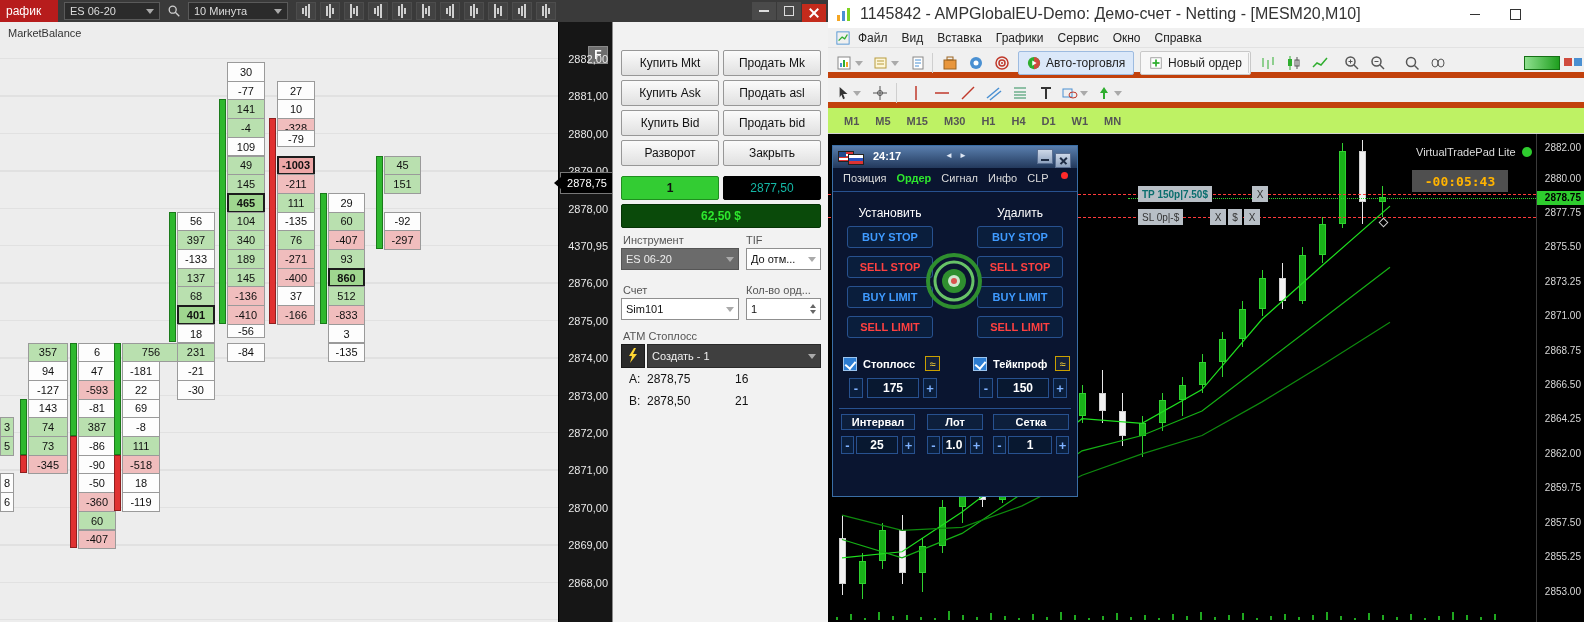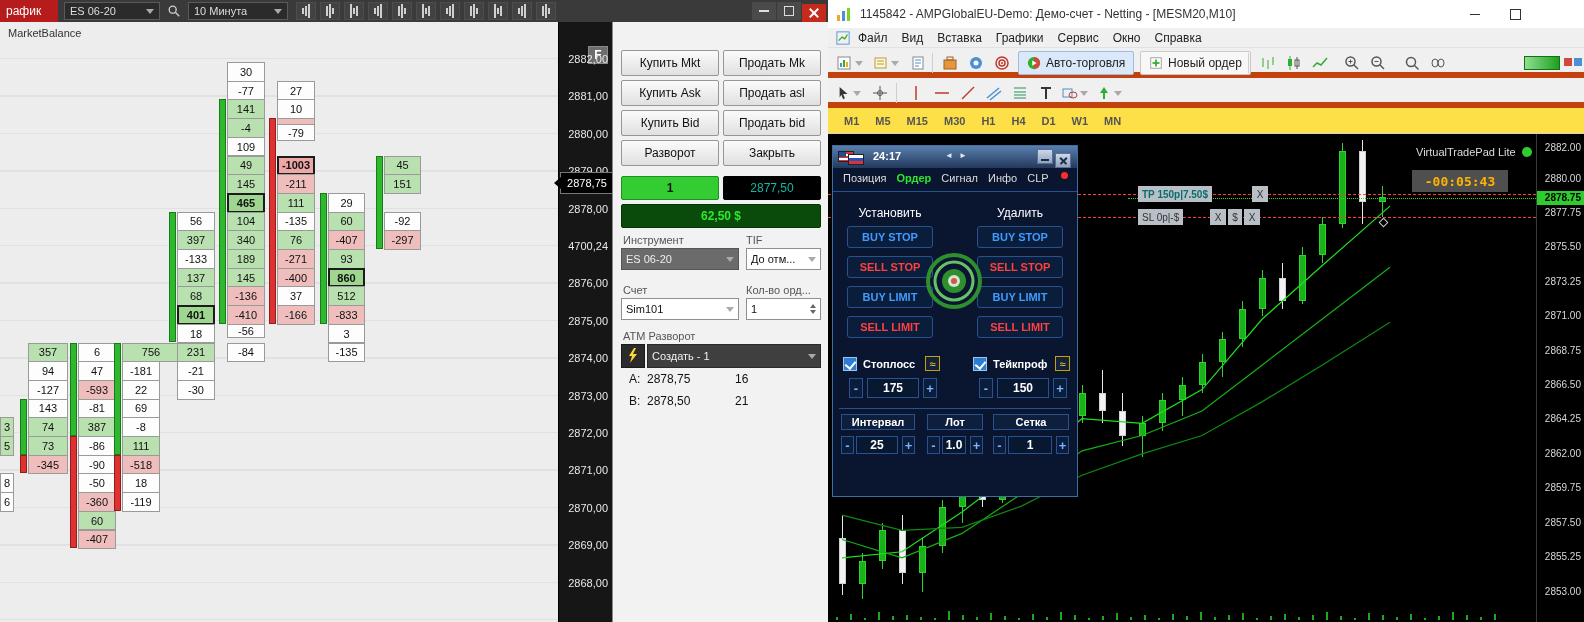--- a/index.html
+++ b/index.html
@@ -45,32 +45,32 @@
   .op-btn{position:absolute;width:98px;height:26px;background:linear-gradient(#fbfbfb,#e0e0e0);border:1px solid #979797;border-radius:2px;color:#111;font-size:12px;display:flex;align-items:center;justify-content:center}
   .op-lab{position:absolute;font-size:11px;color:#555}
   .op-dd{position:absolute;height:22px;background:#fff;border:1px solid #8f8f8f;color:#111;font-size:11px;display:flex;align-items:center;justify-content:space-between;padding:0 4px}
   .op-dd.dark{background:#6b6b6b;color:#eee;border-color:#555}
   .op-dd.darker{background:#3f3f3f;color:#f0f0f0;border-color:#2a2a2a}
   .op-val{font-size:12px;color:#111;position:absolute}
 
   
   #mt5{position:absolute;left:828px;top:0;width:756px;height:622px;background:#f0f0f0}
   #mt5-title{position:absolute;left:0;top:0;width:756px;height:28px;background:#fff;display:flex;align-items:center}
-  #mt5-title .ttl{font-size:12px;color:#333;margin-left:8px}
+  #mt5-title .ttl{font-size:16px;color:#333;margin-left:8px}
   .mwc{position:absolute;top:0;width:38px;height:28px;display:flex;align-items:center;justify-content:center}
   .mwc-min::after{content:"";width:10px;height:1px;background:#333}
   .mwc-max::after{content:"";width:9px;height:9px;border:1px solid #333}
   #mt5-menu{position:absolute;left:0;top:28px;width:756px;height:20px;background:#f0f0f0;display:flex;align-items:center;gap:14px;padding-left:30px;border-bottom:1px solid #e2e2e2}
   #mt5-menu span{font-size:12px;color:#222}
   .mtb{position:absolute;width:756px;height:30px;background:#f0f0f0;border-bottom:6px solid #c2410c}
   .tb-icon{position:absolute;top:3px;width:24px;height:24px;display:flex;align-items:center;justify-content:center}
   .tb-sep{position:absolute;top:5px;width:1px;height:20px;background:#cfcfcf}
   .tb-btn{position:absolute;top:3px;height:24px;display:flex;align-items:center;gap:5px;padding:0 8px;border:1px solid #9dbbe0;background:#dbe8f9;border-radius:2px;font-size:12px;color:#222}
   .tb-btn.plain{background:#f7f7f7;border-color:#c8c8c8}
-  #mt5-tf{position:absolute;left:0;top:108px;width:756px;height:26px;background:#fde047;border-bottom:1px solid #d5d5d5;display:flex;align-items:center;gap:4px;padding-left:10px}
+  #mt5-tf{position:absolute;left:0;top:108px;width:756px;height:26px;background:#bef264;border-bottom:1px solid #d5d5d5;display:flex;align-items:center;gap:4px;padding-left:10px}
   #mt5-tf span{font-size:11px;font-weight:bold;color:#555;padding:2px 6px}
 
   #mt5-chart{position:absolute;left:0;top:134px;width:756px;height:488px;background:#000;overflow:hidden}
   #mt5-scale{position:absolute;left:708px;top:0;width:48px;height:488px;border-left:1px solid #3a3a3a;background:#000}
   .sc-lab{position:absolute;right:3px;height:12px;line-height:12px;font-size:10px;color:#d8d8d8}
   #cur-badge{position:absolute;left:709px;top:57px;width:47px;height:14px;background:#2ecc2e;color:#000;font-size:10px;font-weight:bold;display:flex;align-items:center;justify-content:flex-end;padding-right:3px}
   .hline-red{position:absolute;left:0;width:708px;border-top:1px dashed #ff3b3b}
   .hline-green{position:absolute;border-top:1px dotted #2fd12f}
   .flag-box{position:absolute;height:16px;background:#b8bfc6;color:#333;font-size:10px;display:flex;align-items:center;justify-content:center;padding:0 4px}
   .flag-box.tp{color:#0a6e6e;font-weight:bold}
@@ -262,21 +262,21 @@
           <div class="fp-cell g" style="left: 227px; top: 227px; width: 38px; height: 19.7px;">189</div>
           <div class="fp-cell g" style="left: 227px; top: 245.7px; width: 38px; height: 19.7px;">145</div>
           <div class="fp-cell r" style="left: 227px; top: 264.4px; width: 38px; height: 19.7px;">-136</div>
           <div class="fp-cell r" style="left: 227px; top: 283.1px; width: 38px; height: 19.7px;">-410</div>
           <div class="fp-cell w" style="left: 227px; top: 301.8px; width: 38px; height: 14px;">-56</div>
           <div class="fp-cell w" style="left: 227px; top: 320.5px; width: 38px; height: 19.7px;">-84</div>
           <div class="fp-strip red" style="left: 269px; top: 96.1px; height: 205.7px;"></div>
           <div class="fp-cell w" style="left: 277px; top: 58.7px; width: 38px; height: 19.7px;">27</div>
           <div class="fp-cell w" style="left: 277px; top: 77.4px; width: 38px; height: 19.7px;">10</div>
           <div class="fp-cell r" style="left: 277px; top: 96.1px; width: 38px; height: 19.7px;">-328</div>
-          <div class="fp-cell w" style="left: 277px; top: 102px; width: 38px; height: 17px;">-79</div>
+          <div class="fp-cell w" style="left: 277px; top: 108px; width: 38px; height: 17px;">-79</div>
           <div class="fp-cell R" style="left: 277px; top: 133.5px; width: 38px; height: 19.7px;">-1003</div>
           <div class="fp-cell r" style="left: 277px; top: 152.2px; width: 38px; height: 19.7px;">-211</div>
           <div class="fp-cell g" style="left: 277px; top: 170.9px; width: 38px; height: 19.7px;">111</div>
           <div class="fp-cell w" style="left: 277px; top: 189.6px; width: 38px; height: 19.7px;">-135</div>
           <div class="fp-cell g" style="left: 277px; top: 208.3px; width: 38px; height: 19.7px;">76</div>
           <div class="fp-cell r" style="left: 277px; top: 227px; width: 38px; height: 19.7px;">-271</div>
           <div class="fp-cell r" style="left: 277px; top: 245.7px; width: 38px; height: 19.7px;">-400</div>
           <div class="fp-cell w" style="left: 277px; top: 264.4px; width: 38px; height: 19.7px;">37</div>
           <div class="fp-cell r" style="left: 277px; top: 283.1px; width: 38px; height: 19.7px;">-166</div>
           <div class="fp-strip green" style="left: 320px; top: 170.9px; height: 130.9px;"></div>
@@ -299,21 +299,21 @@
     </div>
 
     <div id="la-axis">
       <div class="f-btn">F</div>
       <div id="la-axis-labels">
           <div class="ax-lab" style="top: 30px;">2882,00</div>
           <div class="ax-lab" style="top: 67.4px;">2881,00</div>
           <div class="ax-lab" style="top: 104.8px;">2880,00</div>
           <div class="ax-lab" style="top: 142.2px;">2879,00</div>
           <div class="ax-lab" style="top: 179.6px;">2878,00</div>
-          <div class="ax-lab" style="top: 217px;">4700,24</div>
+          <div class="ax-lab" style="top: 217px;">4370,95</div>
           <div class="ax-lab" style="top: 254.4px;">2876,00</div>
           <div class="ax-lab" style="top: 291.8px;">2875,00</div>
           <div class="ax-lab" style="top: 329.2px;">2874,00</div>
           <div class="ax-lab" style="top: 366.6px;">2873,00</div>
           <div class="ax-lab" style="top: 404px;">2872,00</div>
           <div class="ax-lab" style="top: 441.4px;">2871,00</div>
           <div class="ax-lab" style="top: 478.8px;">2870,00</div>
           <div class="ax-lab" style="top: 516.2px;">2869,00</div>
           <div class="ax-lab" style="top: 553.6px;">2868,00</div>
         </div>
@@ -355,21 +355,21 @@
           <span class="tri-d"></span>
       </div>
       <div class="op-dd" style="left:133px;top:276px;width:75px">
         <span>1</span>
         <span style="display:flex;flex-direction:column;gap:2px">
           <i style="width:0;height:0;border-left:3px solid transparent;border-right:3px solid transparent;border-bottom:4px solid #666"></i>
           <i style="width:0;height:0;border-left:3px solid transparent;border-right:3px solid transparent;border-top:4px solid #666"></i>
         </span>
       </div>
 
-      <span class="op-lab" style="left:10px;top:308px">АТМ Разворот</span>
+      <span class="op-lab" style="left:10px;top:308px">АТМ Стоплосс</span>
       <div style="position:absolute;left:8px;top:322px;width:24px;height:24px;background:#2b2b2b;border:1px solid #1a1a1a;display:flex;align-items:center;justify-content:center">
         <svg width="14" height="16" viewBox="0 0 14 16">
             <polygon points="8,0 3,8 6,8 4,15 11,6 7,6 10,0" fill="#ffd633"></polygon>
           </svg>
       </div>
       <div class="op-dd darker" style="left:34px;top:322px;width:174px;height:24px">
         <span>Создать - 1</span>
           <span class="tri-d"></span>
       </div>
 

